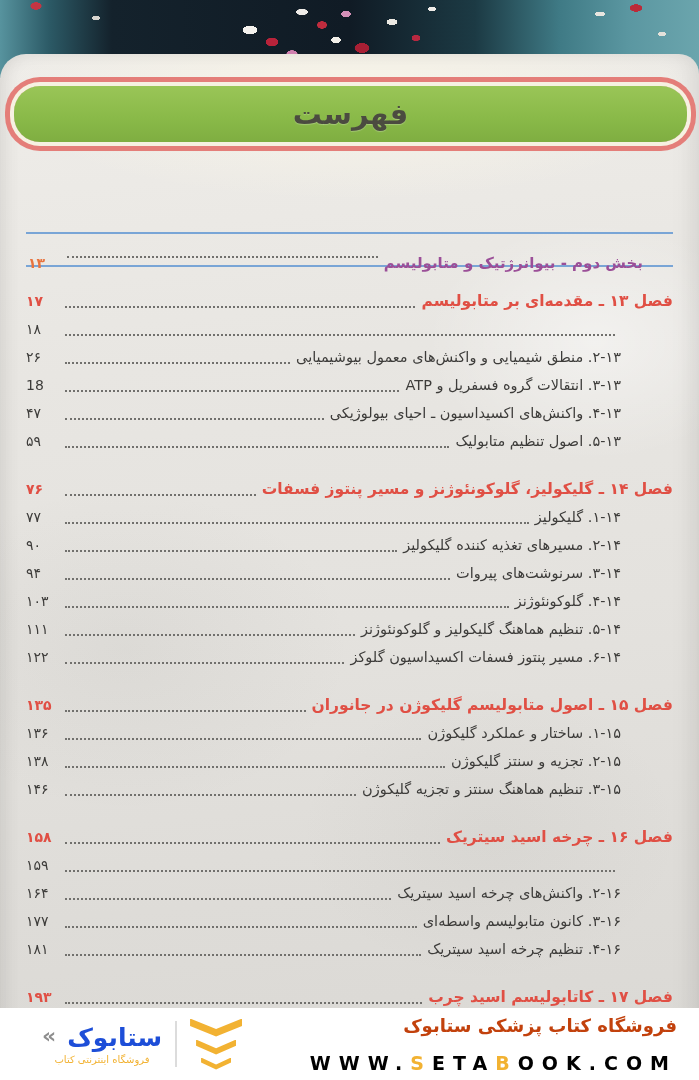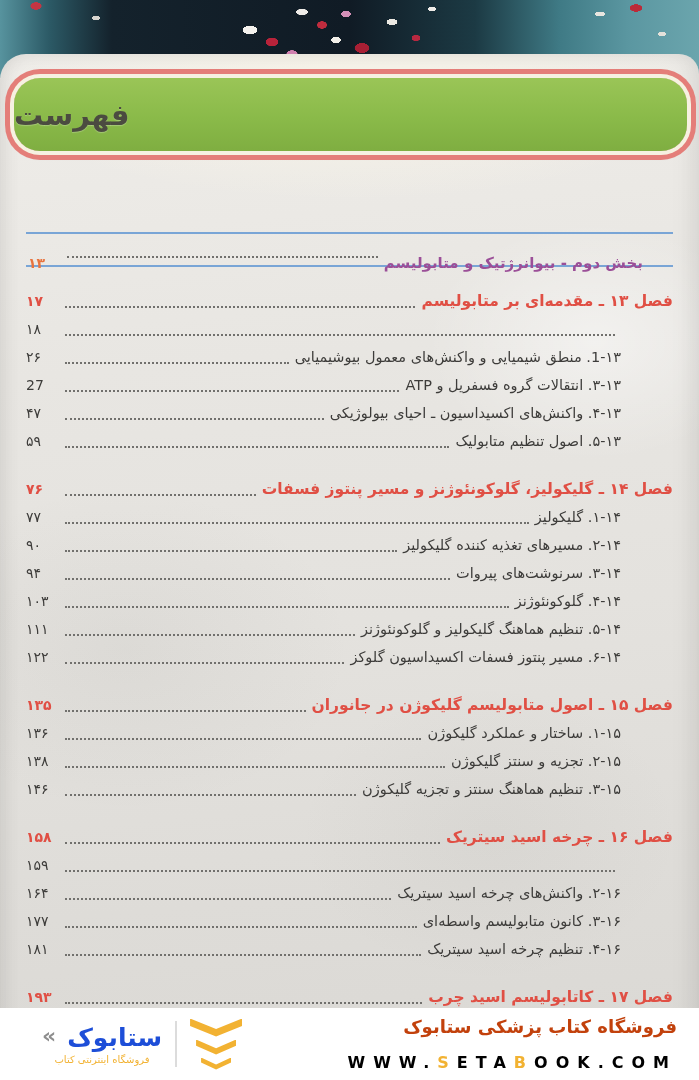--- a/index.html
+++ b/index.html
@@ -34,25 +34,25 @@
     background:
       radial-gradient(500px 150px at 50% 4%, rgba(250,246,232,0.85), transparent 70%),
       radial-gradient(240px 170px at 85% 28%, rgba(255,255,255,0.45), transparent 70%),
       radial-gradient(320px 230px at 18% 58%, rgba(115,115,110,0.07), transparent 70%),
       radial-gradient(270px 210px at 70% 76%, rgba(115,115,110,0.06), transparent 70%),
       linear-gradient(175deg,#efede9 0%,#e8e6e2 30%,#e4e2de 55%,#dedcd8 80%,#dad8d4 100%);
     box-shadow: inset -10px 0 22px rgba(0,0,0,0.05), inset 8px 0 16px rgba(0,0,0,0.04),
                 inset 0 -14px 24px rgba(0,0,0,0.05);}
 
   
-  .banner{position:absolute;top:24px;left:14px;right:12px;height:73px;z-index:2;
+  .banner{position:absolute;top:32px;left:14px;right:12px;height:56px;z-index:2;
     border-radius:26px;
     background:linear-gradient(180deg,#9ac557 0%,#8aba49 55%,#7fae41 100%);
     box-shadow:0 0 0 4px #f6f1e1, 0 0 0 9px #e47e79, 0 3px 7px rgba(0,0,0,0.18);
-    display:flex;align-items:center;justify-content:flex-start;}
+    display:flex;align-items:center;justify-content:center;}
   .banner-title{font-size:29px;font-weight:bold;color:#4b4b40;
     text-shadow:0 1px 1px rgba(255,255,255,0.25);}
 
   
   .toc{position:absolute;top:126px;left:26px;right:26px;z-index:2;margin-top:52px;}
   .row{display:flex;direction:rtl;align-items:baseline;height:28px;line-height:28px;
     font-size:14.5px;color:#3d3c3a;white-space:nowrap;}
   .row .title{white-space:nowrap;}
   .leader{flex:1;border-bottom:2px dotted #71706d;margin:0 6px 7px 5px;align-self:flex-end;min-width:12px;}
   .num{min-width:34px;text-align:left;direction:ltr;font-size:14px;}
@@ -62,21 +62,21 @@
   .row.section .num{color:#e8743f;margin-top:15px;}
   .row.chapter{margin-top:20px;font-weight:bold;color:#e04f44;font-size:15.5px;}
   .row.chapter .num{color:#e04f44;}
   .row.item{padding-right:52px;}
 
   
   .footer{position:absolute;left:0;bottom:0;width:699px;height:72px;background:#ffffff;z-index:3;
     display:flex;align-items:center;justify-content:space-between;padding:0 22px 0 42px;box-sizing:border-box;}
   .store{ text-align:right;}
   .store-name{font-size:18px;font-weight:bold;color:#c2410c;margin-bottom:16px;direction:rtl;}
-  .url{font-size:16px;font-weight:bold;color:#000;letter-spacing:8px;direction:ltr;}
+  .url{font-size:19px;font-weight:bold;color:#000;letter-spacing:8px;direction:ltr;}
   .url span.gold{color:#f2b232;}
   .logo{display:flex;align-items:center;gap:13px;direction:ltr;}
   .wordmark-wrap{text-align:center;}
   .wm-row{display:flex;align-items:center;gap:3px;direction:ltr;justify-content:center;}
   .guillemet{color:#8e8e8e;font-size:22px;font-weight:bold;transform:translateY(-2px);}
   .wordmark{color:#1d4ed8;font-size:25px;font-weight:bold;margin-left:8px;}
   .tagline{color:#f2b232;font-size:10px;margin-top:2px;direction:rtl;}
   .logo-divider{width:2px;height:46px;background:#dcdcdc;}
   .emblem{display:flex;flex-direction:column;align-items:center;gap:3px;}
   .chev{background:#f2b232;clip-path:polygon(0 0,50% 58%,100% 0,100% 42%,50% 100%,0 42%);}
@@ -104,28 +104,28 @@
         <div class="row chapter">
           <span class="title">فصل ۱۳ ـ مقدمه‌ای بر متابولیسم</span>
           <span class="leader"></span>
           <span class="num">۱۷</span>
         </div>
         <div class="row item">
           <span class="leader"></span>
           <span class="num">۱۸</span>
         </div>
         <div class="row item">
-          <span class="title">1-۱۳. منطق شیمیایی و واکنش‌های معمول بیوشیمیایی</span>
+          <span class="title">۲-۱۳. منطق شیمیایی و واکنش‌های معمول بیوشیمیایی</span>
           <span class="leader"></span>
           <span class="num">۲۶</span>
         </div>
         <div class="row item">
           <span class="title">۳-۱۳. انتقالات گروه فسفریل و ATP</span>
           <span class="leader"></span>
-          <span class="num">27</span>
+          <span class="num">18</span>
         </div>
         <div class="row item">
           <span class="title">۴-۱۳. واکنش‌های اکسیداسیون ـ احیای بیولوژیکی</span>
           <span class="leader"></span>
           <span class="num">۴۷</span>
         </div>
         <div class="row item">
           <span class="title">۵-۱۳. اصول تنظیم متابولیک</span>
           <span class="leader"></span>
           <span class="num">۵۹</span>

